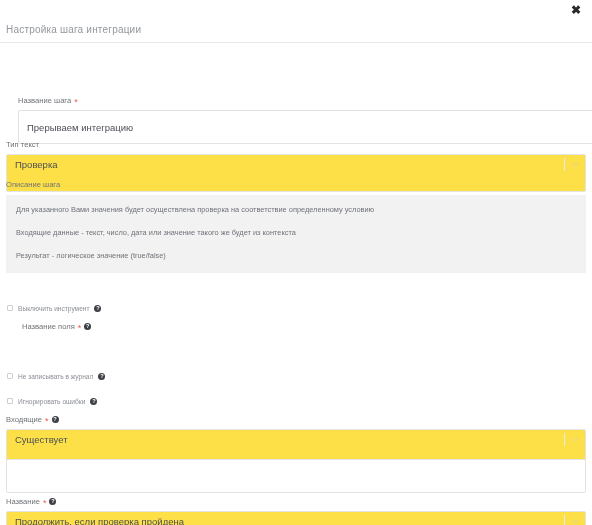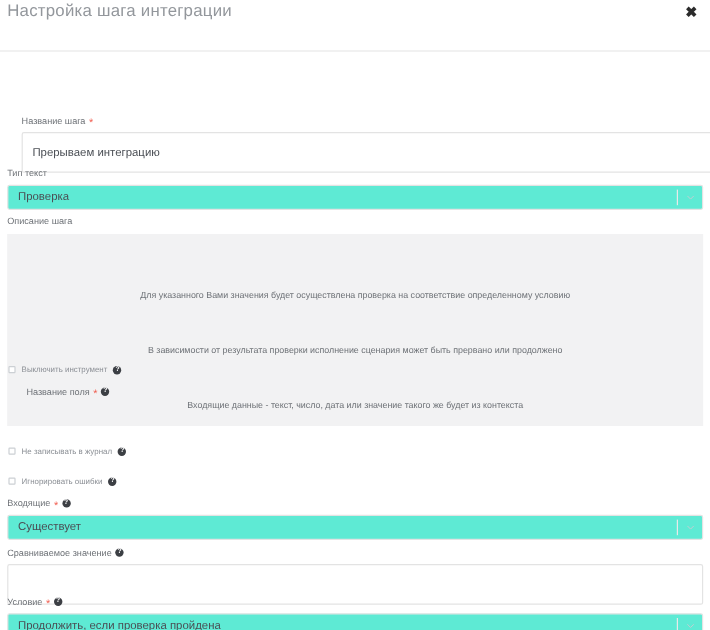--- a/index.html
+++ b/index.html
@@ -26,22 +26,22 @@
   
   .dialog-header {
     position: relative;
     height: 43px;
     border-bottom: 1px solid #e8e8e8;
     box-sizing: border-box;
   }
   .dialog-title {
     position: absolute;
     left: 6px;
-    top: 0;
-    font-size: 14px;
+    top: 24px;
+    font-size: 10px;
     font-weight: 400;
     color: #93979c;
     letter-spacing: 0.2px;
     white-space: nowrap;
   }
   .close-button {
     position: absolute;
     right: 8px;
     top: 2px;
     width: 16px;
@@ -112,25 +112,25 @@
   }
   .text-input::placeholder { color: #b5b9be; }
 
   .select-wrap {
     position: relative;
     width: 100%;
     height: 21px;
   }
   .select-box {
     width: 100%;
-    height: 21px;
+    height: 38px;
     box-sizing: border-box;
     border: 1px solid #e3e3e3;
     border-radius: 2px;
-    background: #5eead4;
+    background: #fde047;
     font-size: 9.5px;
     color: #4b4f55;
     padding: 0 8px;
     line-height: 19px;
     cursor: pointer;
     white-space: nowrap;
     overflow: hidden;
   }
   .select-sep {
     position: absolute;
@@ -156,21 +156,20 @@
     background: #f2f2f3;
     box-sizing: border-box;
     padding: 10px 10px 12px 10px;
   }
   .desc-line {
     font-size: 7.4px;
     color: #6e7277;
     line-height: 10px;
     margin-bottom: 13px;
     white-space: nowrap;
-    margin-top: 36px;
   }
   .desc-line:last-child { margin-bottom: 0; }
 
   
   .checkbox-row {
     display: flex;
     align-items: center;
     gap: 5px;
     height: 10px;
   }
@@ -224,29 +223,29 @@
         <div class="select-box">Проверка</div>
         <div class="select-sep"></div>
         <div class="select-caret">
           <svg width="7" height="7" viewBox="0 0 10 10">
             <path d="M1.5 3.5 L5 7 L8.5 3.5" fill="none" stroke="#c9ccd0" stroke-width="1.1" stroke-linecap="round"></path>
           </svg>
         </div>
       </div>
     </div>
 
-    <div class="abs" style="left:6px; top:136px; width:580px;text-align:center;">
+    <div class="abs" style="left:6px; top:136px; width:580px;">
       <div class="field-label">
         <span>Описание шага</span>
       </div>
       <div style="height:5px;"></div>
       <div class="desc-panel">
         <div class="desc-line">Для указанного Вами значения будет осуществлена проверка на соответствие определенному условию</div>
-        <div class="desc-line">В зависимости от результата проверки исполнение сценария может быть прервано или продолжено</div>
         <div class="desc-line">Входящие данные - текст, число, дата или значение такого же будет из контекста</div>
+        <div class="desc-line">Результат - логическое значение (true/false)</div>
       </div>
     </div>
 
     <div class="abs checkbox-row" style="left:7px; top:260px;">
       <span class="checkbox-box"></span>
       <span class="checkbox-label">Выключить инструмент</span>
       <span class="help-icon">?</span>
     </div>
 
     <div class="abs" style="left:22px; top:278px; width:580px;">
@@ -282,31 +281,27 @@
         <div class="select-sep"></div>
         <div class="select-caret">
           <svg width="7" height="7" viewBox="0 0 10 10">
             <path d="M1.5 3.5 L5 7 L8.5 3.5" fill="none" stroke="#c9ccd0" stroke-width="1.1" stroke-linecap="round"></path>
           </svg>
         </div>
       </div>
     </div>
 
     <div class="abs" style="left:6px; top:412px; width:580px;">
-      <div class="field-label">
-        <span>Сравниваемое значение</span>
-        <span class="help-icon">?</span>
-      </div>
       <div style="height:4px;"></div>
       <input class="text-input" type="text" value="" style="">
     </div>
 
     <div class="abs" style="left:6px; top:453px; width:580px;">
       <div class="field-label">
-        <span>Условие</span>
+        <span>Название</span>
         <span class="req-star">*</span>
         <span class="help-icon">?</span>
       </div>
       <div style="height:4px;"></div>
       <div class="select-wrap">
         <div class="select-box">Продолжить, если проверка пройдена</div>
         <div class="select-sep"></div>
         <div class="select-caret">
           <svg width="7" height="7" viewBox="0 0 10 10">
             <path d="M1.5 3.5 L5 7 L8.5 3.5" fill="none" stroke="#c9ccd0" stroke-width="1.1" stroke-linecap="round"></path>

